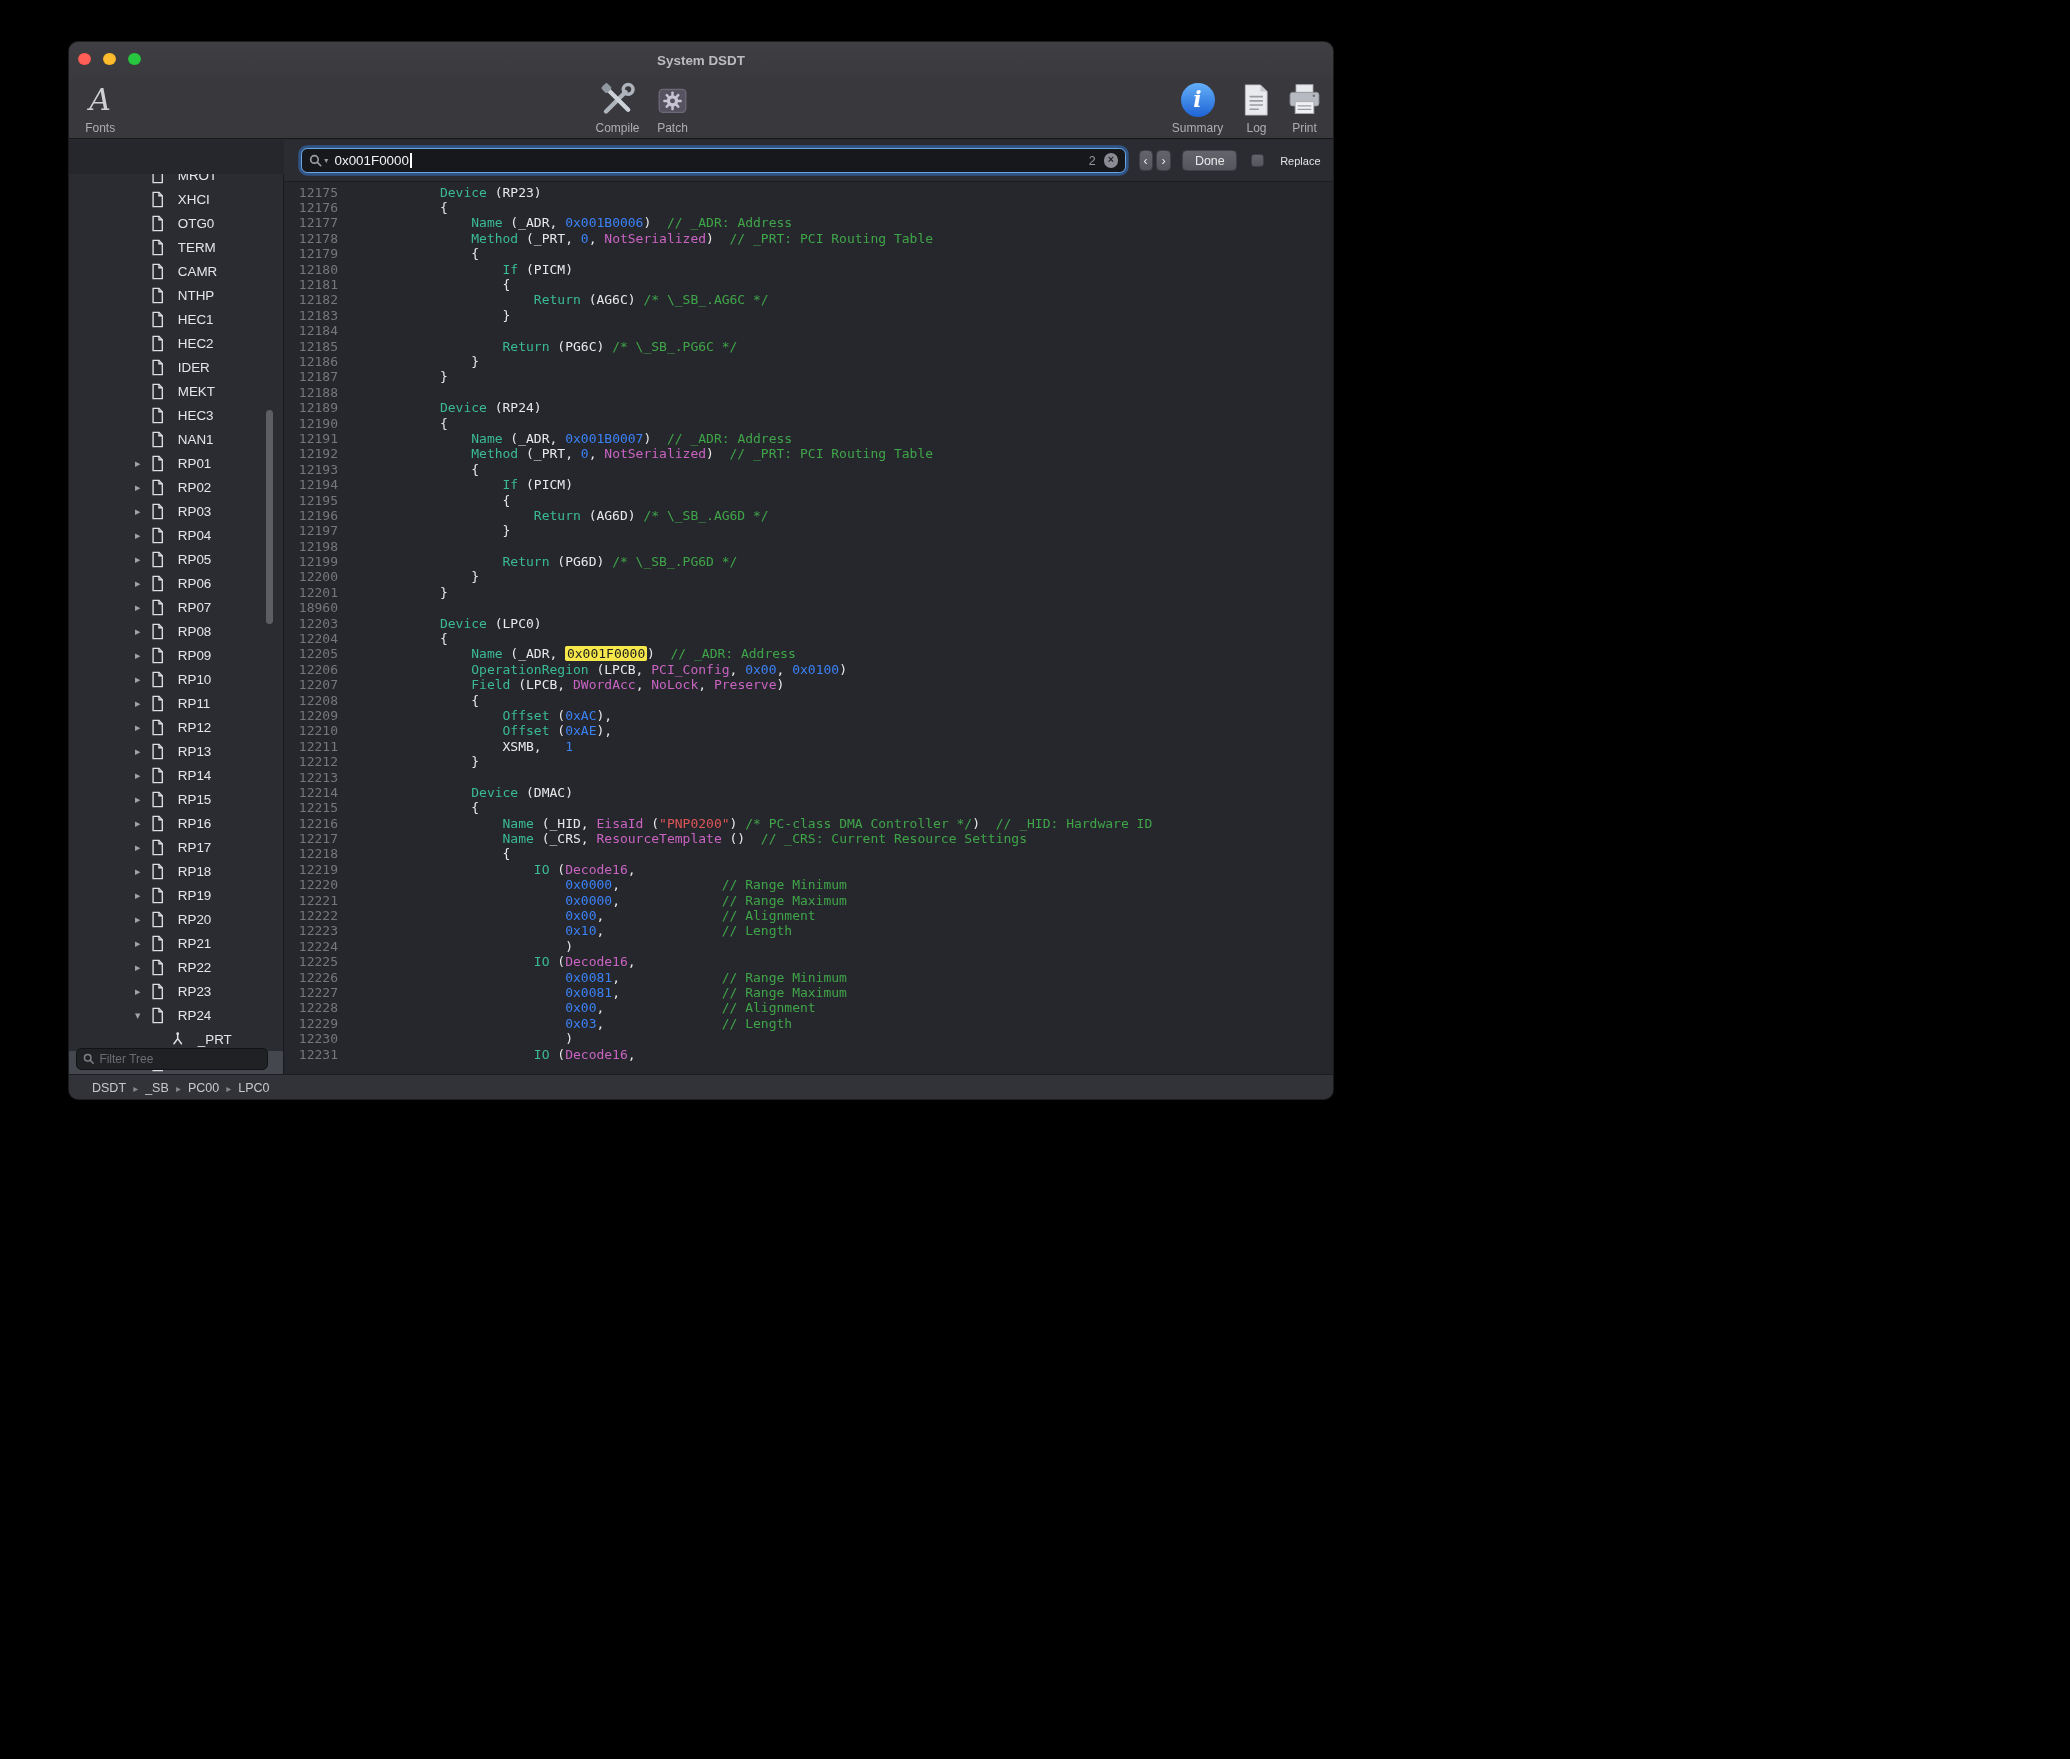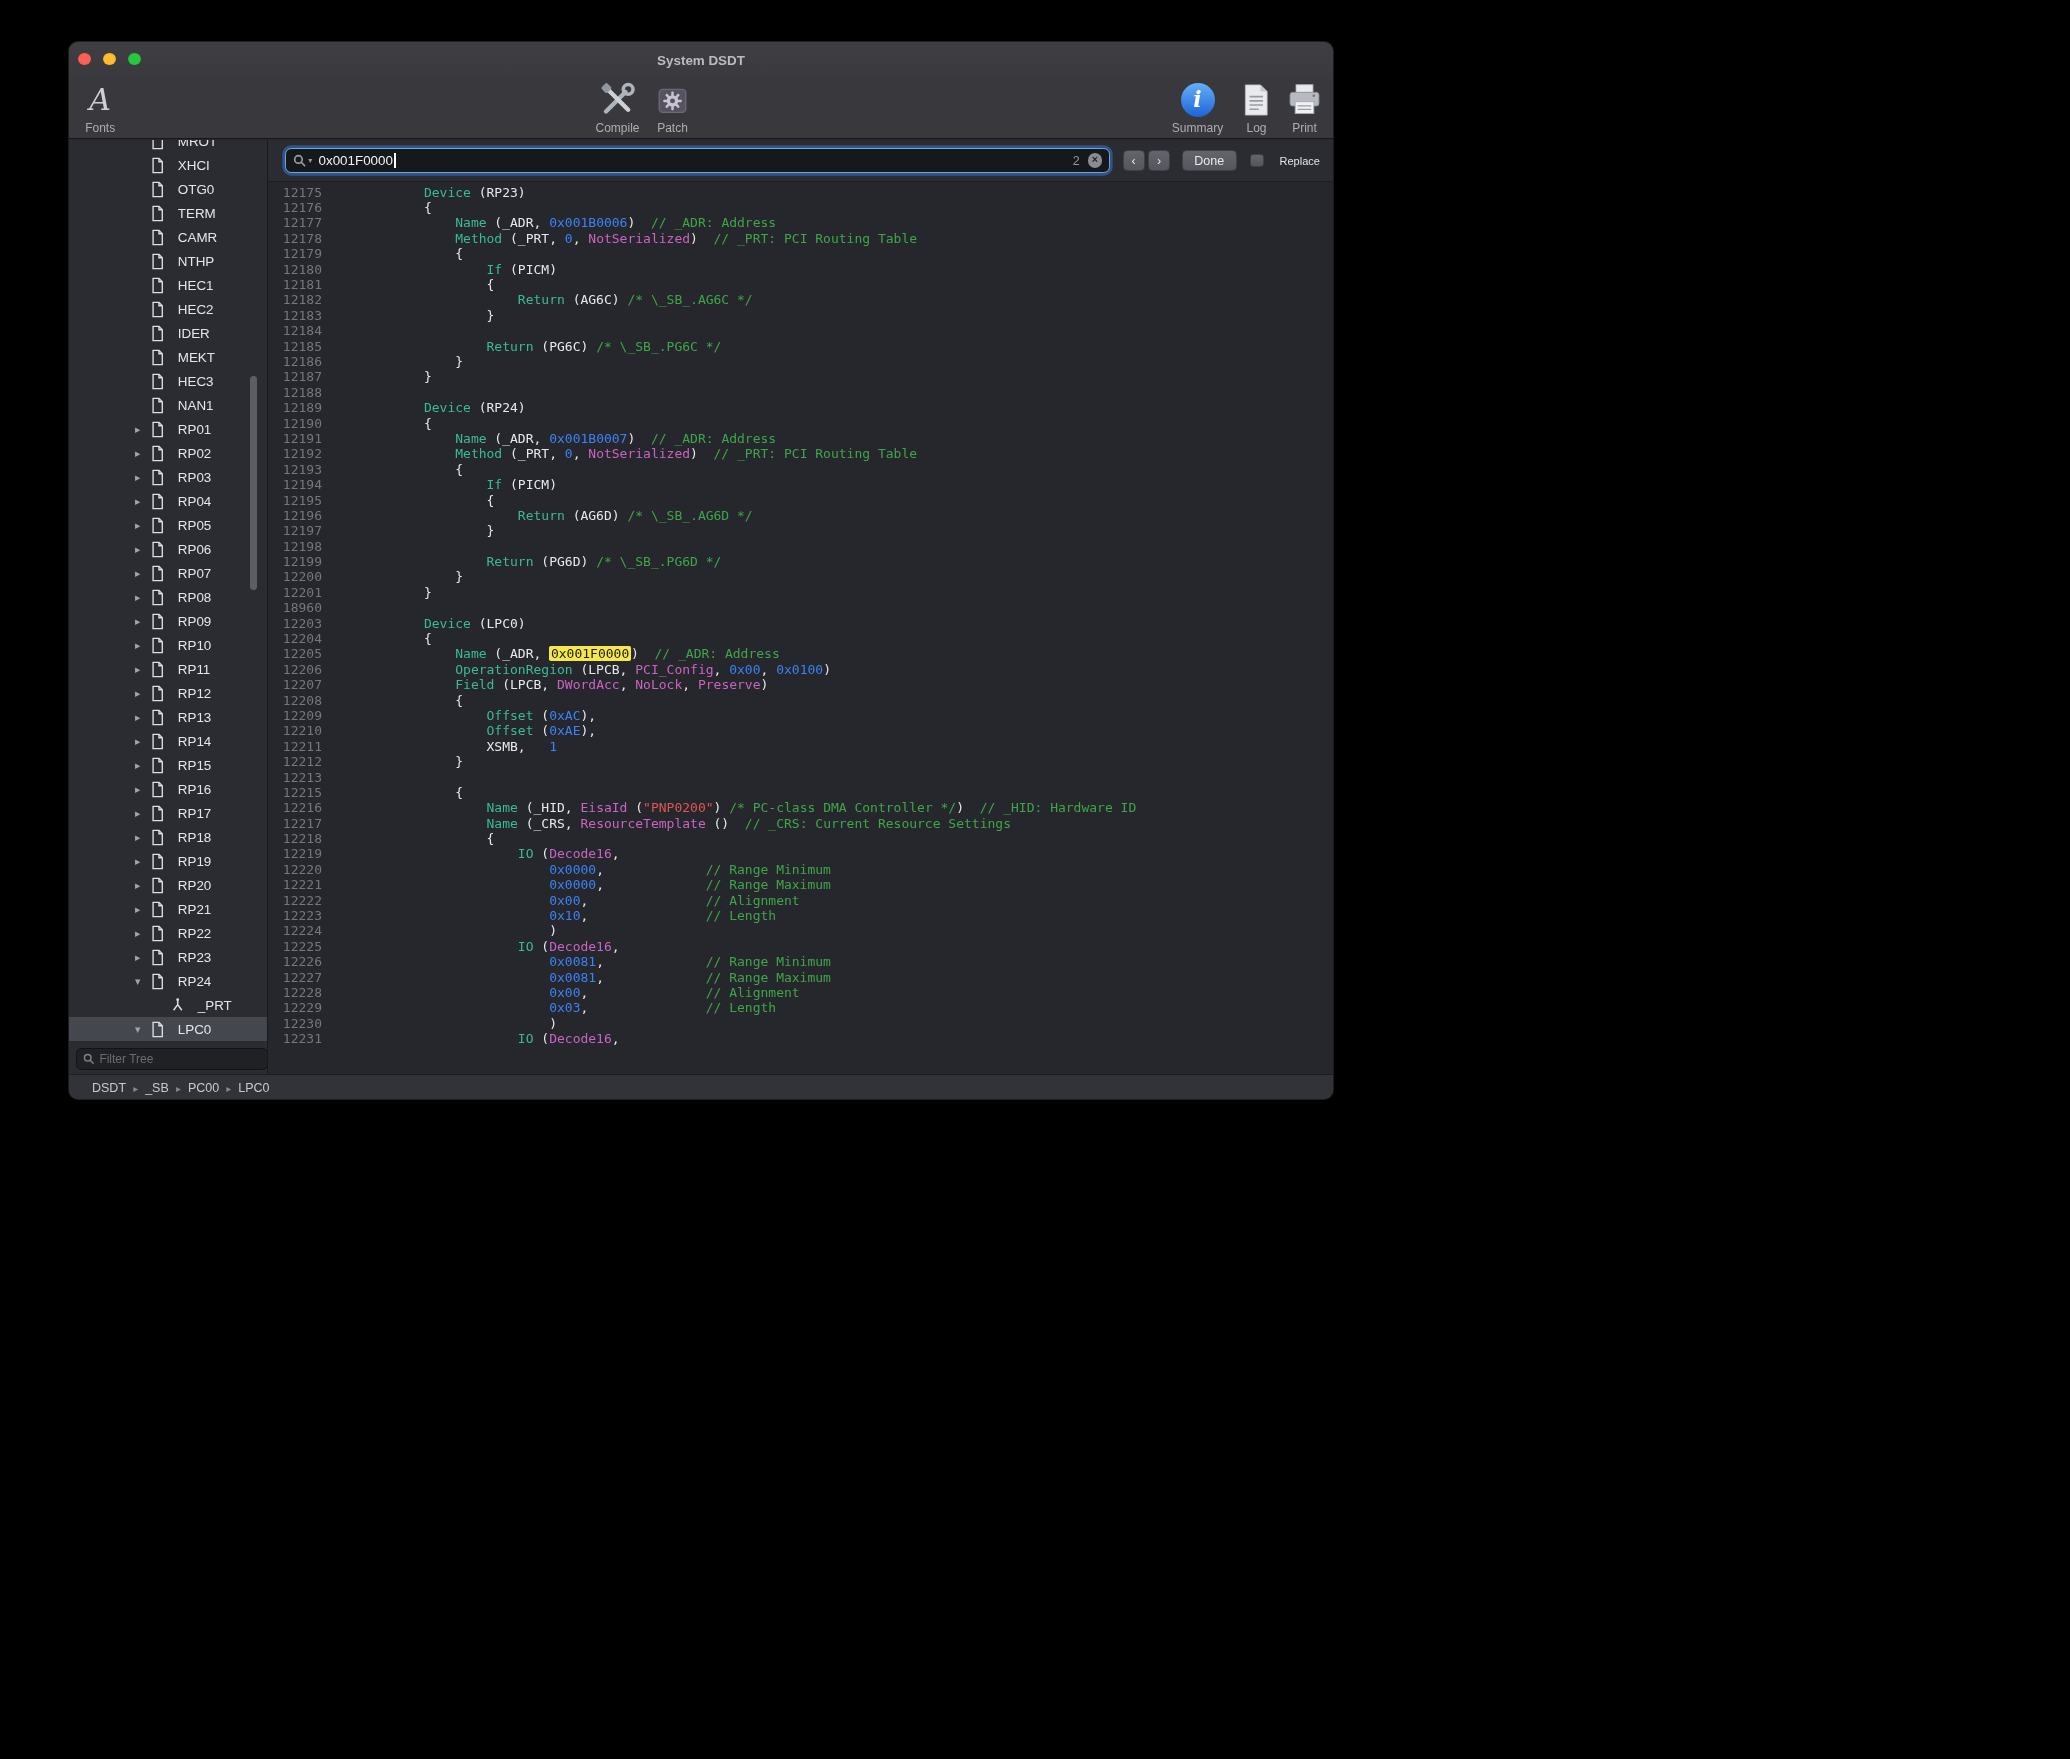--- a/index.html
+++ b/index.html
@@ -26,21 +26,21 @@
   .toolbar { height:60px; background:#39383d; position:relative; border-bottom:0.9px solid #18181b; }
   .tb-item { position:absolute; top:1.8px; width:57px; text-align:center; cursor:default; }
   .tb-icn { height:39px; display:flex; align-items:center; justify-content:center; }
   .tb-label { font-size:12px; color:#aeaeb2; margin-top:0.9px; }
   .fonts-a { font-family:"DejaVu Serif", serif; font-style:italic; font-size:30px; color:#cfd0d4; line-height:36px; }
   .info-circle { width:34px; height:34px; border-radius:50%; background:linear-gradient(#64b0f8,#1e63d6);
     color:#fff; font-family:"DejaVu Serif", serif; font-style:italic; font-weight:bold; font-size:22px;
     line-height:33px; text-align:center; display:inline-block; }
   
   .main { position:absolute; top:98px; left:0; right:0; bottom:25px; display:flex; background:#26272c; }
-  .sidebar { width:199px; flex:none; background:#2b2c31; border-right:0.9px solid #191a1d; position:relative; overflow:hidden; }
+  .sidebar { width:215px; flex:none; background:#2b2c31; border-right:0.9px solid #191a1d; position:relative; overflow:hidden;margin-top:34px; }
   .tree { margin-top:-10.7px; }
   .srow { height:24px; display:flex; align-items:center; padding-left:66px; }
   .srow.child { padding-left:86px; }
   .srow.sel { background:#45474f; }
   .tri { width:16px; flex:none; color:#a3a4aa; font-size:10.7px; line-height:24px; }
   .sicon { width:13.4px; height:17px; margin-right:13.4px; flex:none; display:inline-flex; }
   .slabel { font-size:13.4px; color:#e6e6e9; white-space:nowrap; }
   .sscroll { position:absolute; right:9.8px; top:236px; width:7.1px; height:214px; border-radius:3.6px; background:#5d5e64; }
   .filter { position:absolute; left:7.1px; bottom:4.5px; width:192px; height:21.4px; background:#202125;
     border:0.9px solid #121317; border-radius:5.3px; display:flex; align-items:center; padding:0 6.2px; }
@@ -749,20 +749,24 @@
             </div>
             <div class="cline">
               <span class="lnum">12212</span>
               <span class="lcode"><span class="t-w">                }</span></span>
             </div>
             <div class="cline">
               <span class="lnum">12213</span>
               <span class="lcode"></span>
             </div>
             <div class="cline">
+              <span class="lnum">12214</span>
+              <span class="lcode"><span class="t-w">                </span><span class="t-k">Device</span><span class="t-w"> (DMAC)</span></span>
+            </div>
+            <div class="cline">
               <span class="lnum">12215</span>
               <span class="lcode"><span class="t-w">                {</span></span>
             </div>
             <div class="cline">
               <span class="lnum">12216</span>
               <span class="lcode"><span class="t-w">                    </span><span class="t-k">Name</span><span class="t-w"> (_HID, </span><span class="t-t">EisaId</span><span class="t-w"> (</span><span class="t-s">"PNP0200"</span><span class="t-w">) </span><span class="t-c">/* PC-class DMA Controller */</span><span class="t-w">)  </span><span class="t-c">// _HID: Hardware ID</span></span>
             </div>
             <div class="cline">
               <span class="lnum">12217</span>
               <span class="lcode"><span class="t-w">                    </span><span class="t-k">Name</span><span class="t-w"> (_CRS, </span><span class="t-t">ResourceTemplate</span><span class="t-w"> ()  </span><span class="t-c">// _CRS: Current Resource Settings</span></span>

